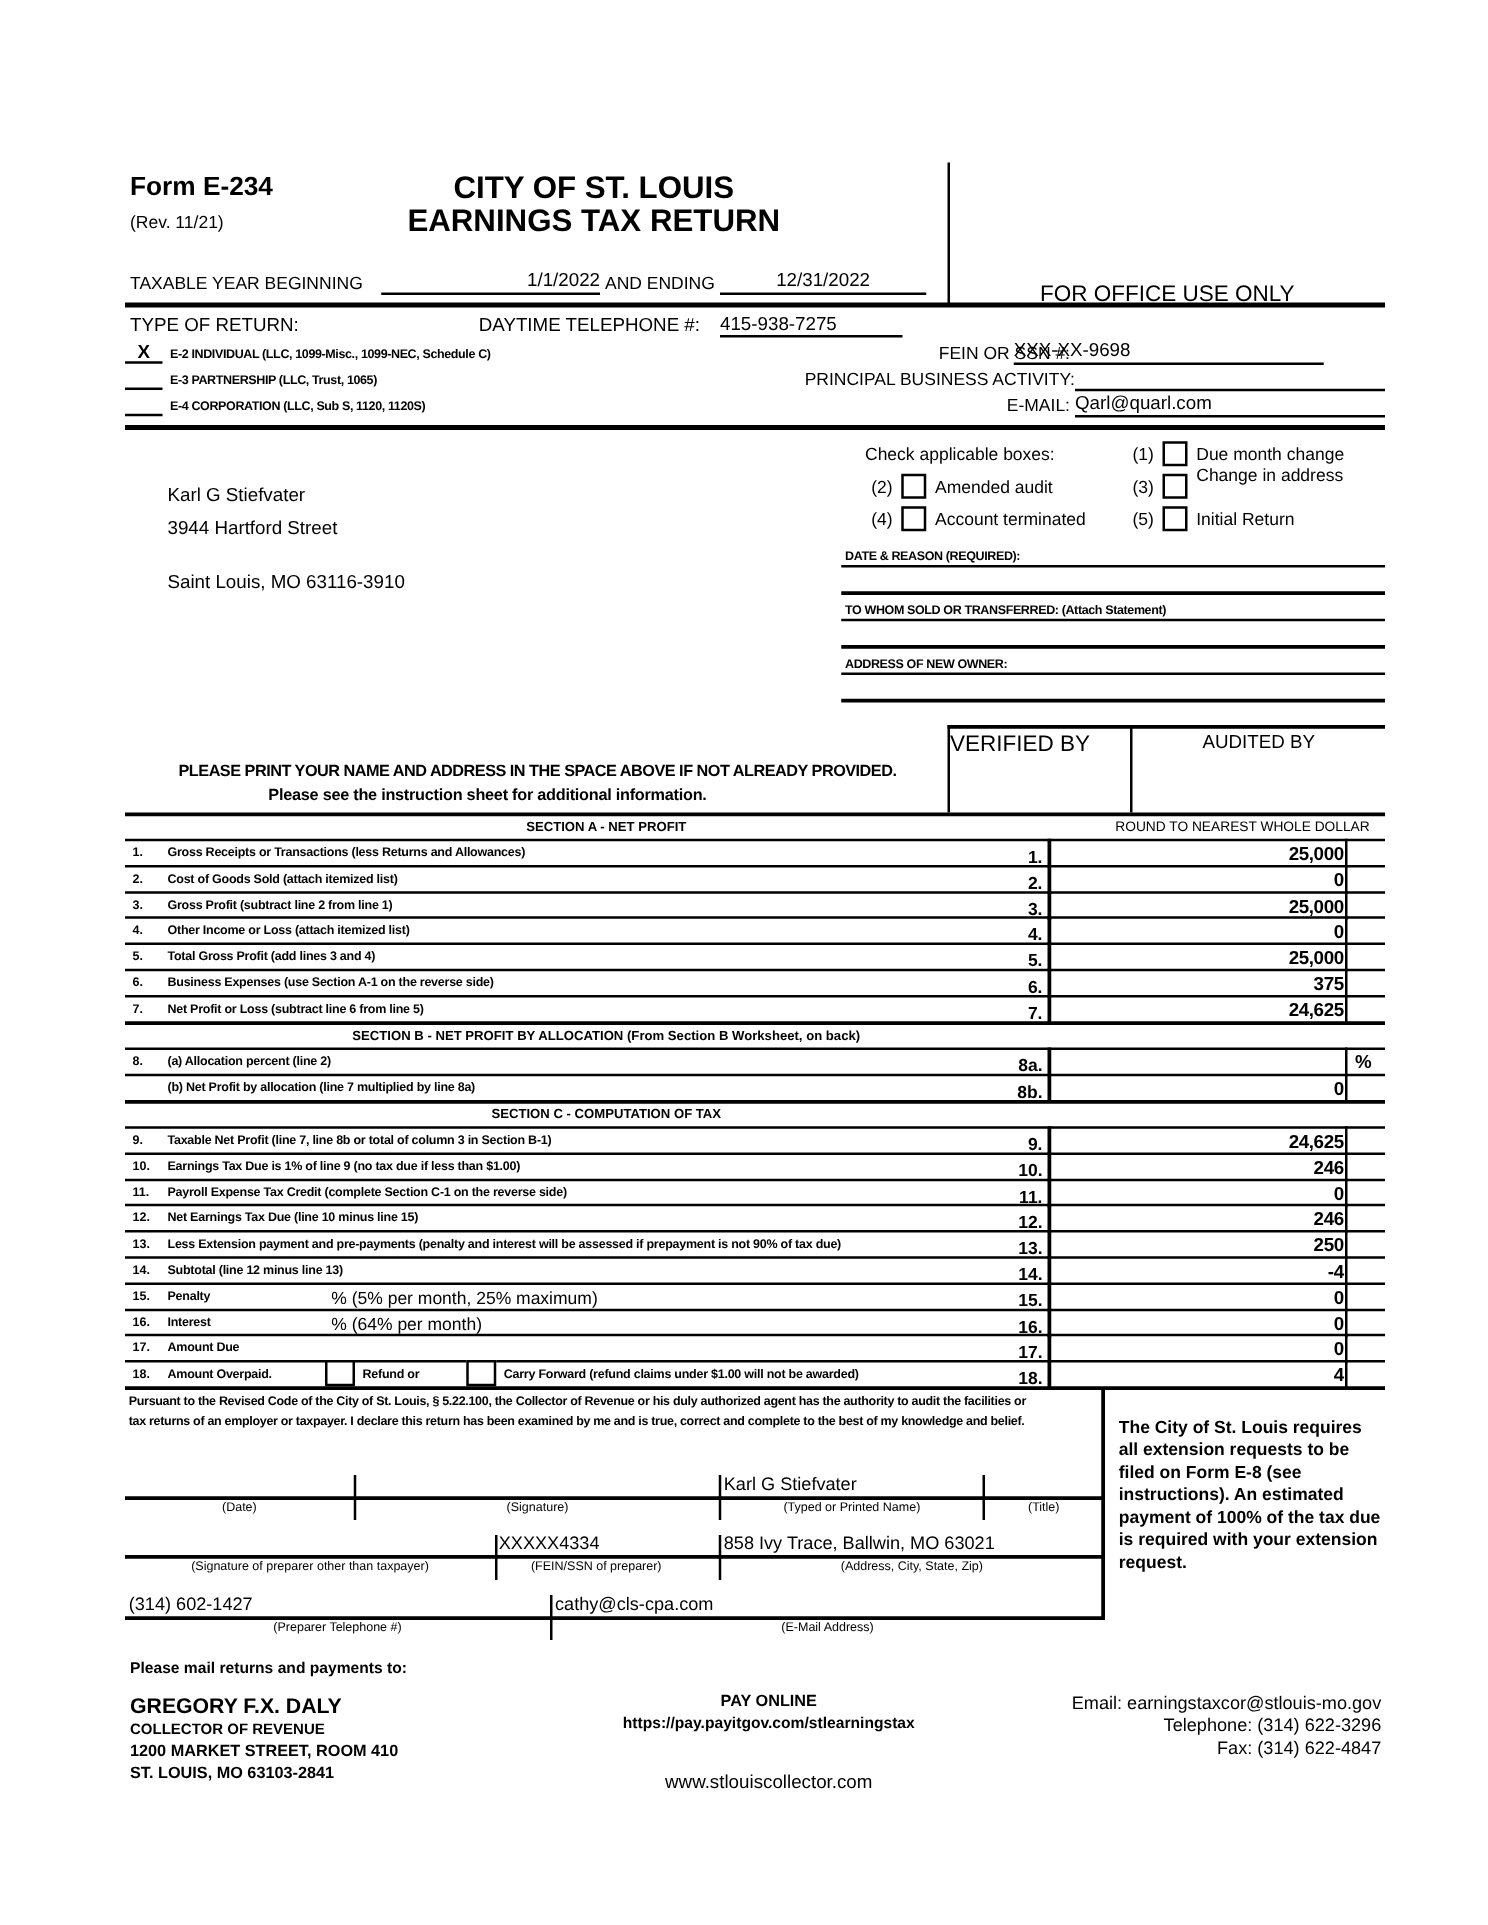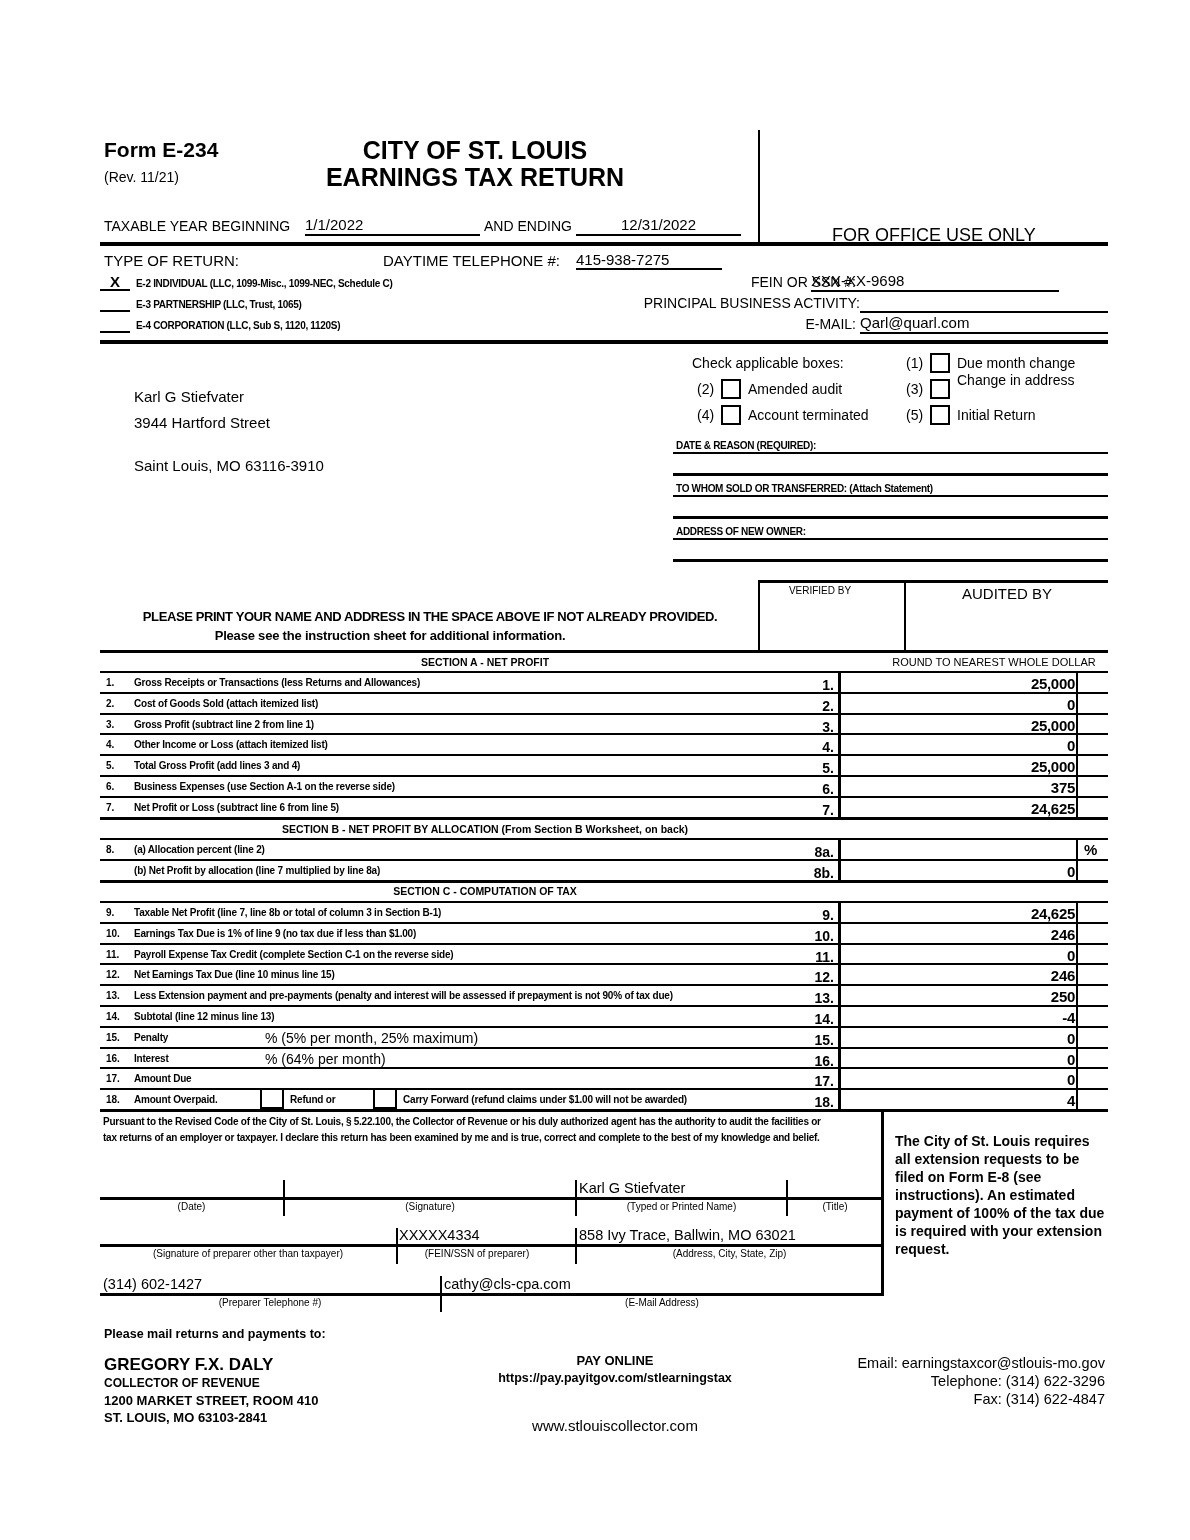--- a/index.html
+++ b/index.html
@@ -25,21 +25,21 @@
 <body>
 
 <div class="abs b" style="left:104px;top:138px;font-size:21px">Form E-234</div>
 <div class="abs" style="left:104px;top:169px;font-size:14px">(Rev. 11/21)</div>
 <div class="abs b" style="left:300px;top:136px;width:350px;text-align:center;font-size:25px">CITY OF ST. LOUIS</div>
 <div class="abs b" style="left:300px;top:163px;width:350px;text-align:center;font-size:25px">EARNINGS TAX RETURN</div>
 <div class="vline" style="left:758px;top:130px;width:2px;height:113px"></div>
 <div class="abs" style="left:832px;top:225px;font-size:18px">FOR OFFICE USE ONLY</div>
 
 <div class="abs" style="left:104px;top:218px;font-size:14px">TAXABLE YEAR BEGINNING</div>
-<div class="abs" style="left:305px;top:216px;width:175px;height:20px;border-bottom:2px solid #000;text-align:left;font-size:15px">1/1/2022</div>
+<div class="abs" style="left:305px;top:216px;width:175px;height:20px;border-bottom:2px solid #000;text-align:right;font-size:15px">1/1/2022</div>
 <div class="abs" style="left:484px;top:218px;font-size:14px">AND ENDING</div>
 <div class="abs" style="left:576px;top:216px;width:165px;height:20px;border-bottom:2px solid #000;text-align:center;font-size:15px">12/31/2022</div>
 <div class="hline" style="left:100px;top:242px;width:1008px;height:4px"></div>
 
 <div class="abs" style="left:104px;top:252px;font-size:15px">TYPE OF RETURN:</div>
 <div class="abs" style="left:383px;top:252px;font-size:15px">DAYTIME TELEPHONE #:</div>
 <div class="abs" style="left:576px;top:251px;width:146px;height:19px;border-bottom:2px solid #000;font-size:15px">415-938-7275</div>
 
 <div class="abs b" style="left:100px;top:273px;width:30px;height:18px;border-bottom:2px solid #000;text-align:center;font-size:15px">X</div>
 <div class="abs sm" style="left:136px;top:278px">E-2 INDIVIDUAL (LLC, 1099-Misc., 1099-NEC, Schedule C)</div>
@@ -90,21 +90,21 @@
 <div class="abs sm" style="left:676px;top:526px">ADDRESS OF NEW OWNER:</div>
 <div class="hline" style="left:673px;top:538px;width:435px;height:2px"></div>
 <div class="abs" style="left:673px;top:540px;width:435px;height:20px"></div>
 <div class="hline" style="left:673px;top:559px;width:435px;height:3px"></div>
 
 <div class="abs b" style="left:100px;top:609px;width:660px;text-align:center;font-size:13px;letter-spacing:-0.4px">PLEASE PRINT YOUR NAME AND ADDRESS IN THE SPACE ABOVE IF NOT ALREADY PROVIDED.</div>
 <div class="abs b" style="left:100px;top:628px;width:580px;text-align:center;font-size:13px;letter-spacing:-0.2px">Please see the instruction sheet for additional information.</div>
 <div class="hline" style="left:758px;top:580px;width:350px;height:3px"></div>
 <div class="vline" style="left:758px;top:580px;width:2px;height:70px"></div>
 <div class="vline" style="left:904px;top:580px;width:2px;height:70px"></div>
-<div class="abs" style="left:760px;top:585px;width:120px;text-align:center;font-size:10px">VERIFIED BY</div>
+<div class="abs" style="left:760px;top:585px;width:120px;font-size:18px">VERIFIED BY</div>
 <div class="abs" style="left:906px;top:585px;width:202px;text-align:center;font-size:15px">AUDITED BY</div>
 <div class="hline" style="left:100px;top:650px;width:1008px;height:3px"></div>
 
 <div class="sec" style="left:100px;top:656px;width:770px;text-align:center">SECTION A - NET PROFIT</div>
 <div class="sec" style="left:880px;top:656px;width:228px;text-align:center;font-weight:normal;font-size:11px">ROUND TO NEAREST WHOLE DOLLAR</div>
 <div id="sec-a">
     <div class="row" style="top: 673px;">
       <div class="hline" style="left:0;top:-2px;width:1008px;height:2px"></div>
       <span class="num">1.</span>
       <span class="desc">Gross Receipts or Transactions (less Returns and Allowances)</span>

